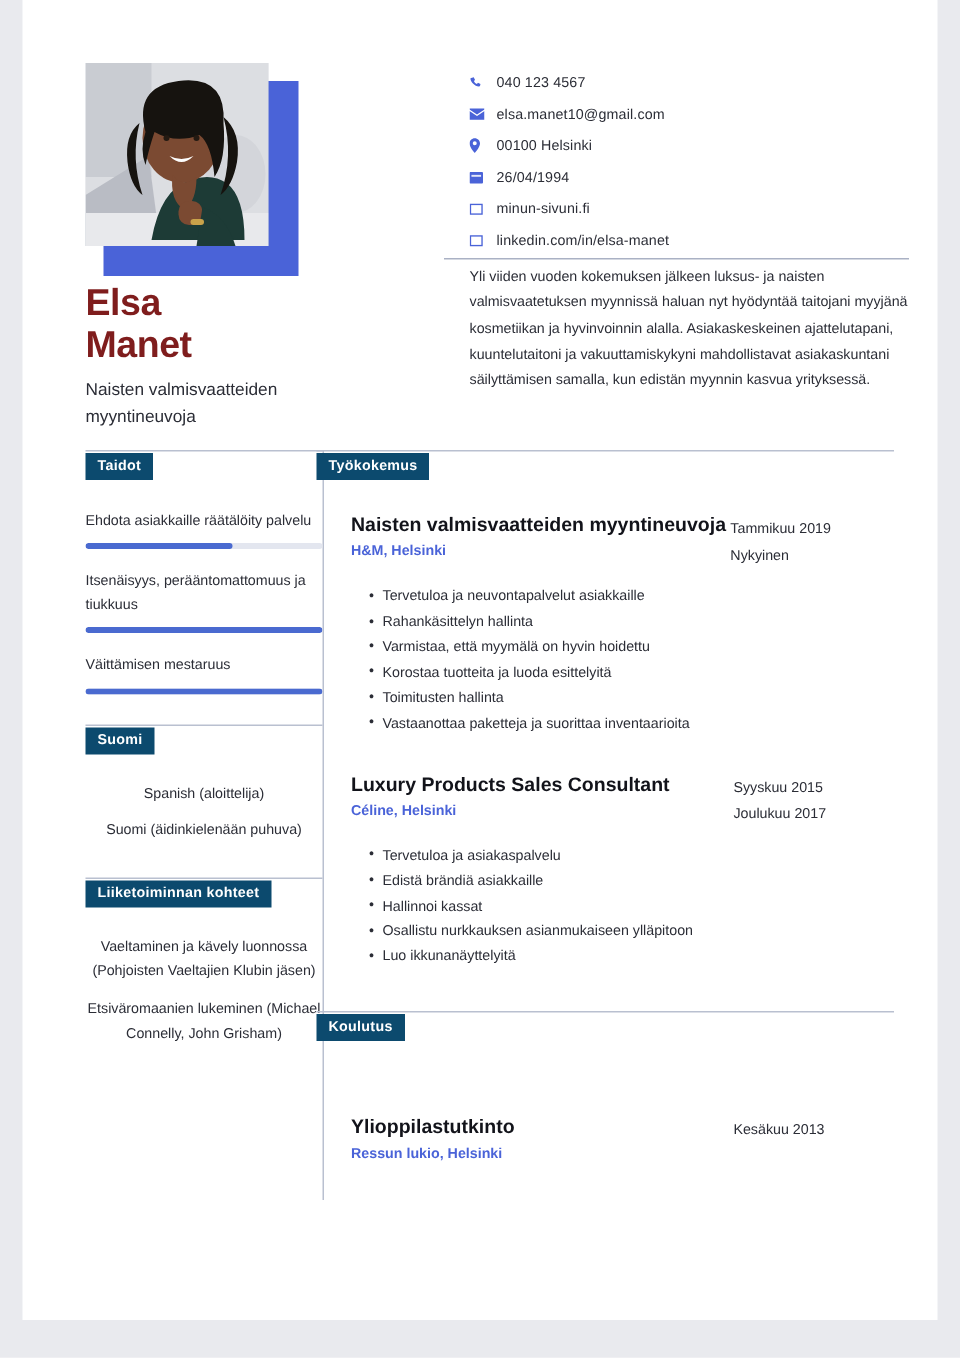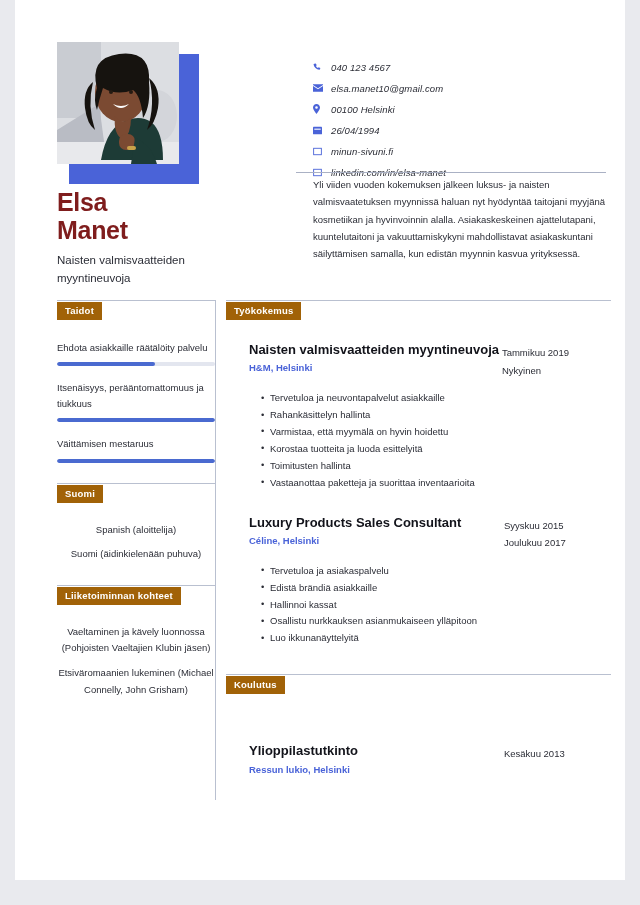--- a/index.html
+++ b/index.html
@@ -36,21 +36,21 @@
   .name-block { position: absolute; left: 42px; top: 188px; width: 200px; }
   .name {
     font-size: 25px; font-weight: bold; color: #7f1d1d;
     line-height: 1.12; letter-spacing: -0.3px;
   }
   .job-title {
     margin-top: 8px;
     font-size: 11.5px; color: #2b2d36; line-height: 1.55;
   }
   
-  .contact { position: absolute; left: 298px; top: 58px; width: 300px; font-style: italic; }
+  .contact { position: absolute; left: 298px; top: 46px; width: 300px; }
   .contact-row {
     display: flex; align-items: center;
     height: 18px; margin-bottom: 3px;
   }
   .contact-ico {
     width: 18px; flex: 0 0 18px;
     display: flex; align-items: center; justify-content: flex-start;
     color: #4a63d8;
   }
   .contact-ico svg { display: block; }
@@ -63,25 +63,25 @@
     position: absolute; left: 298px; top: 176px; width: 298px;
     font-size: 9.5px; color: #2b2d36; line-height: 1.82;
   }
   
   .cols { position: relative; }
   .vrule {
     position: absolute; left: 200px; top: 0;
     width: 1px; height: 500px; background: #b9c0d0;
   }
   .left-col { position: absolute; left: 42px; top: 0; width: 158px; }
-  .right-col { position: absolute; left: 211px; top: 0; width: 385px; }
+  .right-col { position: absolute; left: 196px; top: 0; width: 385px; }
   
   .badge {
     display: inline-block;
-    background: #a16207; color: #ffffff;
+    background: #0c4a6e; color: #ffffff;
     font-size: 9.5px; font-weight: bold;
     padding: 3px 8px 4px 8px;
     letter-spacing: 0.2px;
   }
   .badge-row { position: relative; }
   .badge-line {
     position: absolute; left: 0; right: 0; top: 0;
     height: 1px; background: #b9c0d0;
   }
   

